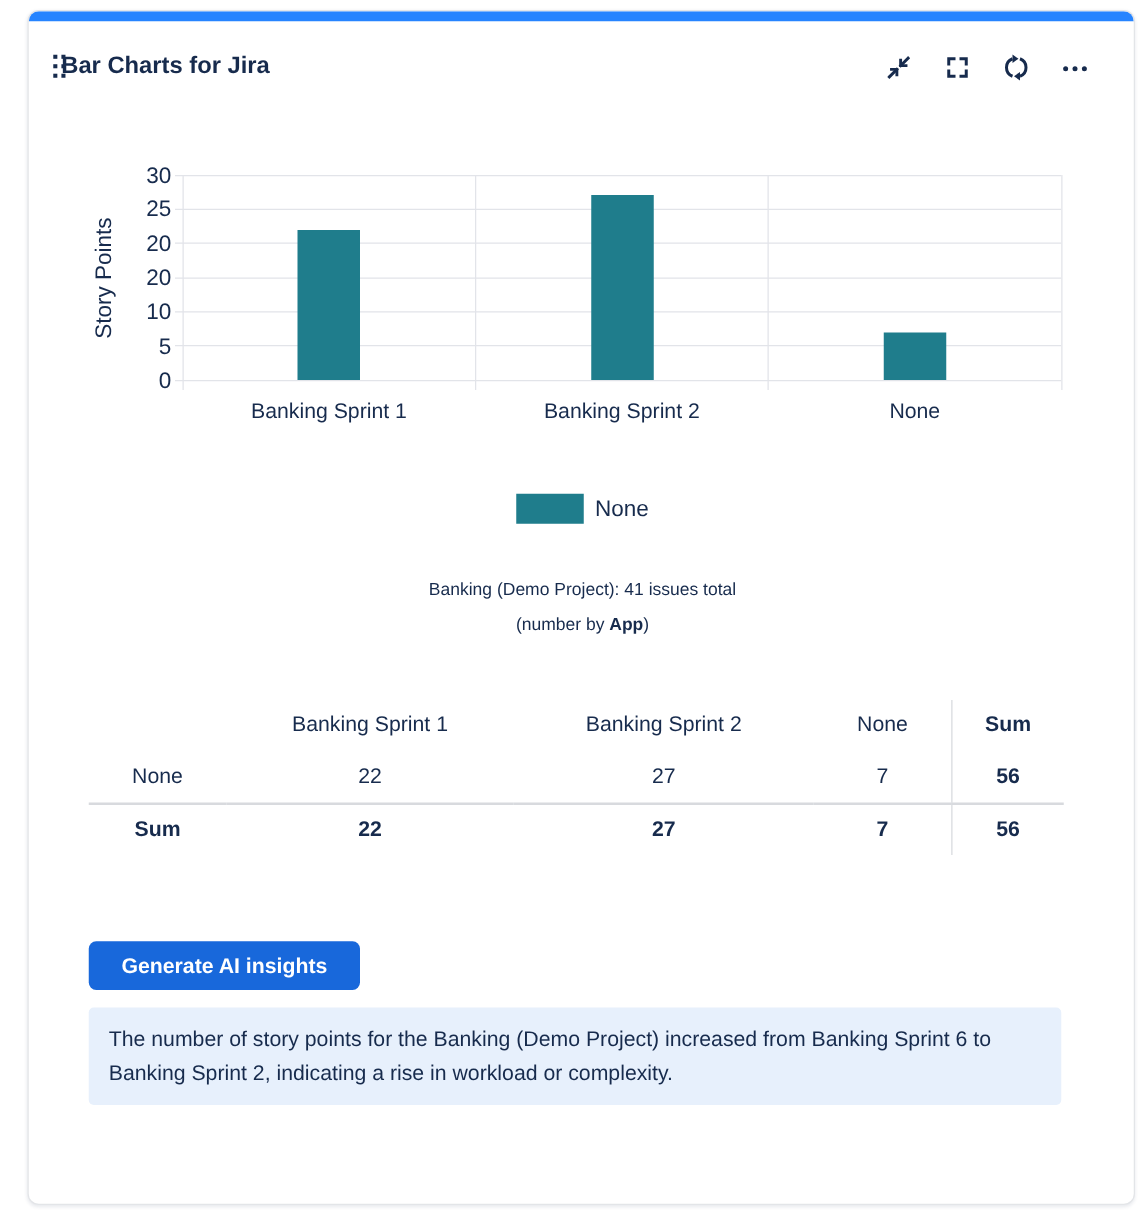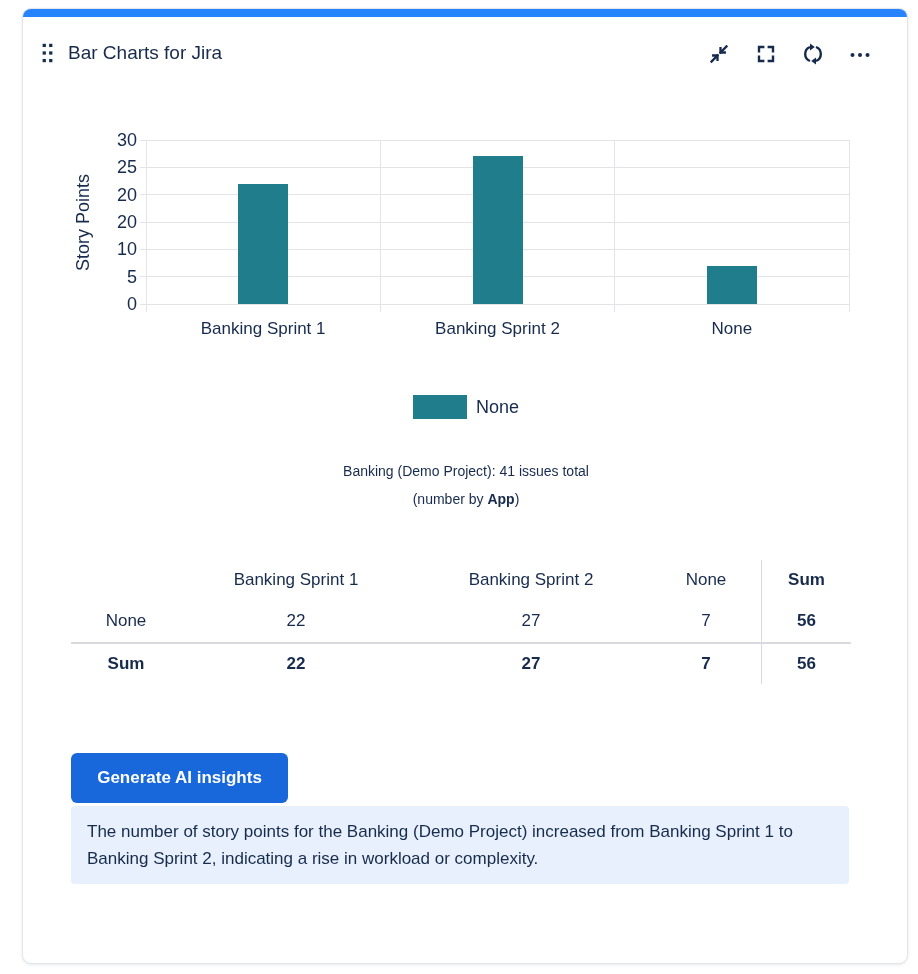--- a/index.html
+++ b/index.html
@@ -7,21 +7,21 @@
     --insight-bg:#E7F0FC; --grid:#E2E4E9; --divider:#D8DADE; --border:#E3E5E8;
   }
   *{box-sizing:border-box; margin:0; padding:0;}
   html,body{width:918px; height:974px; background:#fff; overflow:hidden;
     font-family:"Liberation Sans", sans-serif; color:var(--navy);}
   .card{position:absolute; left:22px; top:8px; width:886px; height:956px;
     background:#fff; border:1px solid var(--border); border-radius:9px;
     box-shadow:0 1px 3px rgba(23,43,77,.10); overflow:hidden;}
   .strip{position:absolute; left:0; top:0; right:0; height:8px; background:var(--accent);}
   .drag{position:absolute; left:18px; top:33px; width:13px; height:22px; cursor:grab;}
-  .title{position:absolute; left:45px; top:31px; font-size:19px; font-weight:400; line-height:26px;}
+  .title{position:absolute; left:26px; top:31px; font-size:19px; font-weight:700; line-height:26px;}
   .iconrow{position:absolute; right:34px; top:32px; display:flex; gap:21px;}
   .icon-btn{width:26px; height:26px; background:none; border:none; cursor:pointer; padding:1px;}
   .icon-btn svg{display:block;}
   
   .ylabel{position:absolute; left:50px; top:131px; width:26px; height:164px;
     writing-mode:vertical-rl; transform:rotate(180deg); text-align:center;
     font-size:18px; color:var(--navy);}
   .yticks{position:absolute; left:56px; top:131px; width:58px; height:164px;}
   .ytick{position:absolute; right:0; width:58px; text-align:right; font-size:18px; line-height:22px;}
   .plot{position:absolute; left:123px; top:131px; width:703px; height:164px; overflow:visible;}
@@ -39,21 +39,21 @@
     font-size:14px; line-height:28px;}
   
   .table-title{position:absolute; left:48px; top:527px; font-size:18px; font-weight:700;}
   .tbl{position:absolute; left:48px; top:551px; width:780px; display:grid;
     grid-template-columns:110px 230px 240px 110px 90px; grid-template-rows:40px 42px 42px;}
   .cell{display:flex; align-items:center; justify-content:center; font-size:17px;}
   .bold{font-weight:700;text-align:right;}
   .sum-col{border-left:1px solid var(--divider);}
   .row-top{border-top:2px solid var(--divider);}
   
-  .gen-btn{position:absolute; left:48px; top:744px; width:217px; height:50px;
+  .gen-btn{position:absolute; left:48px; top:744px; width:217px; height:39px;
     background:var(--btn); color:#fff; border:none; border-radius:6px;
     font-family:"Liberation Sans", sans-serif; font-size:17px; font-weight:600; cursor:pointer;}
   .insight{position:absolute; left:48px; top:797px; width:778px; min-height:78px;
     background:var(--insight-bg); border-radius:4px; padding:12px 16px;
     font-size:17px; line-height:27px;}
 </style>
 </head>
 <body>
 
 <div class="card">
@@ -166,15 +166,15 @@
       <div class="cell bold sum-col">56</div>
       <div class="cell bold row-top">Sum</div>
       <div class="cell bold row-top">22</div>
       <div class="cell bold row-top">27</div>
       <div class="cell bold row-top">7</div>
       <div class="cell bold sum-col bold row-top">56</div>
     </div>
 
   <button class="gen-btn">Generate AI insights</button>
   <div class="insight">
-    <span>The number of story points for the Banking (Demo Project) increased from Banking Sprint 1 to Banking Sprint 2, indicating a rise in workload or complexity.</span>
+    <span>The number of story points for the Banking (Demo Project) increased from Banking Sprint 6 to Banking Sprint 2, indicating a rise in workload or complexity.</span>
   </div>
 </div>
 
 </body></html>

